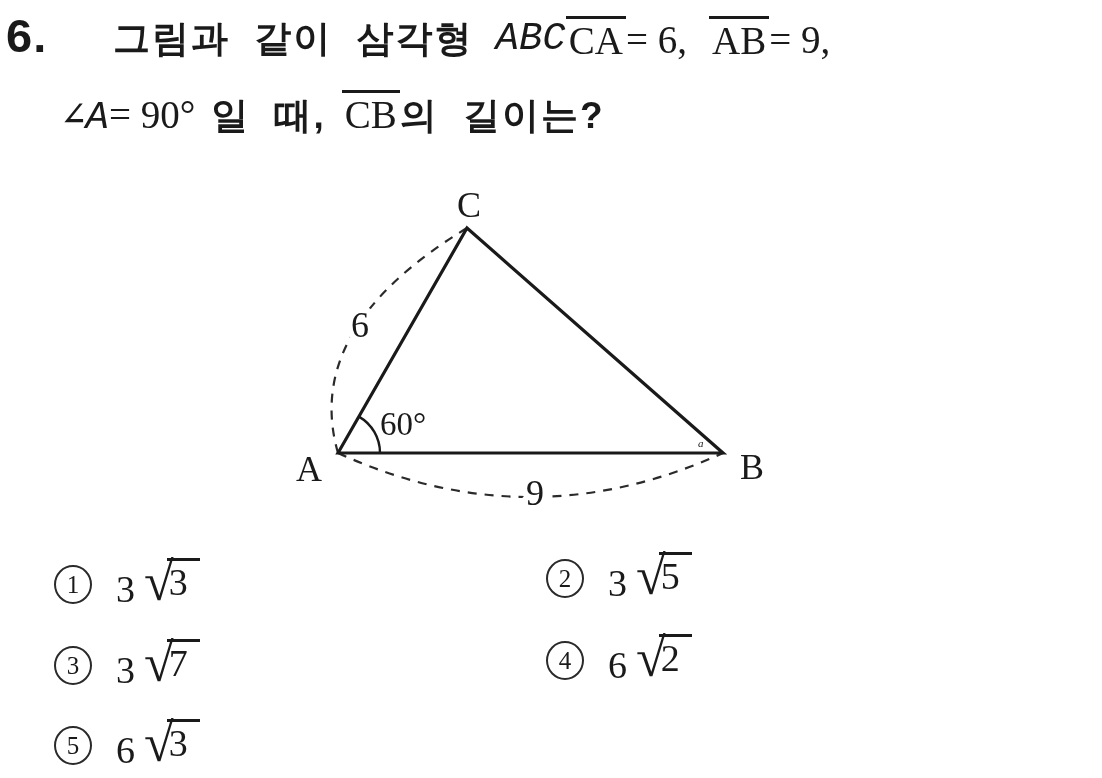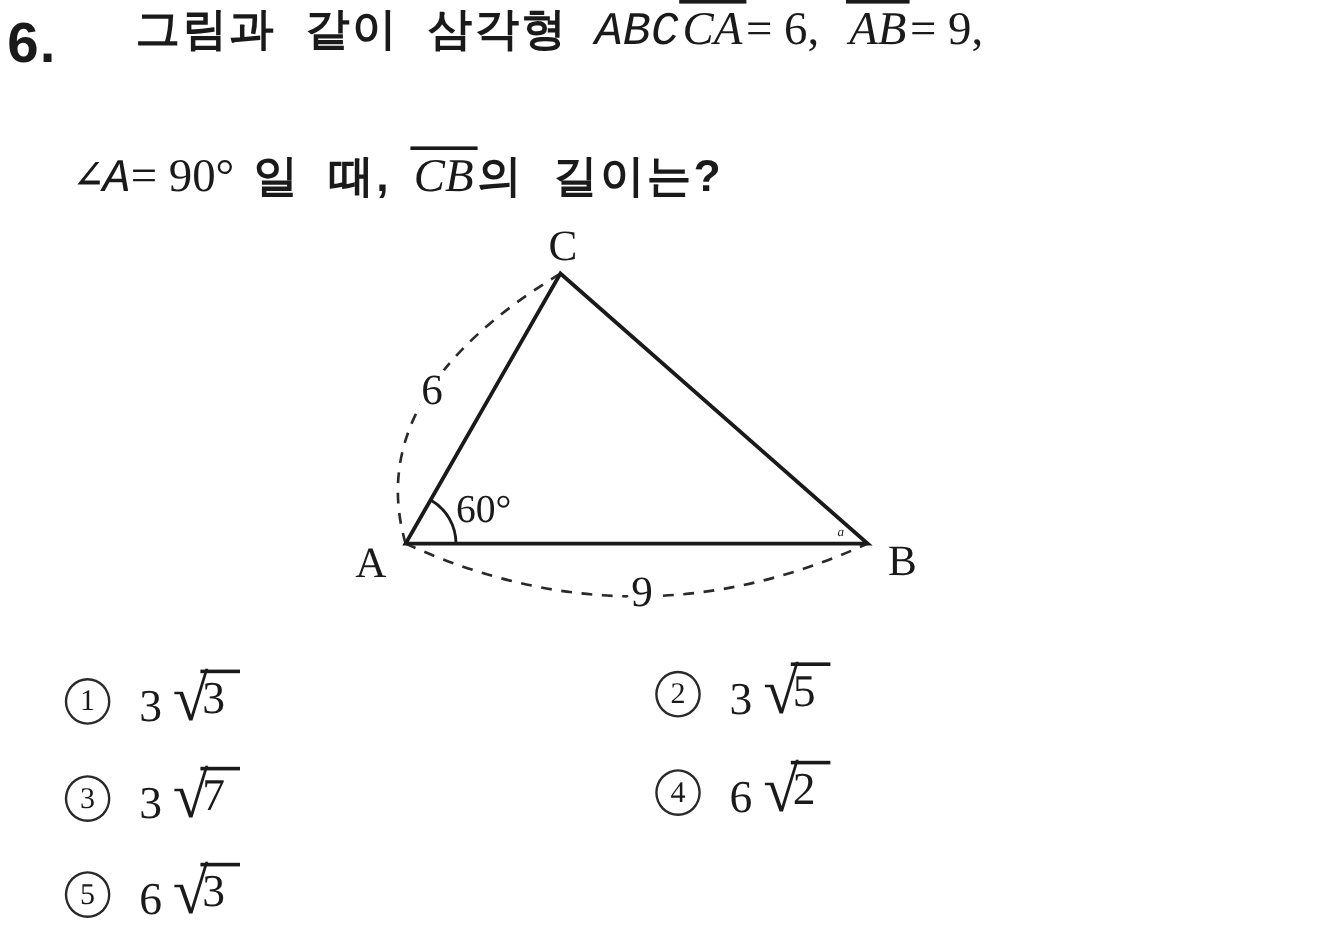--- a/index.html
+++ b/index.html
@@ -21,47 +21,46 @@
     font-weight: 700;
     font-size: 47px;
     letter-spacing: 1px;
   }
   .q-line {
     position: absolute;
     display: flex;
     align-items: baseline;
     white-space: pre;
   }
-  .q-line1 { left: 113px; top: 0; }
+  .q-line1 { left: 113px; top: 14px; align-items: center; }
   .q-line2 { left: 62px;  top: 90px; }
 
   .kor {
     font-family: "Liberation Sans", "DejaVu Sans", sans-serif;
     font-weight: 700;
     font-size: 37px;
     letter-spacing: 2px;
     word-spacing: 12px;
   }
   .math-it {
     font-style: italic;
     font-size: 39px;
     font-family: Liberation Mono, monospace;
   }
   .math-up {
     font-style: normal;
     font-size: 39px;
   }
   .ovl {
-    font-style: italic;
     font-size: 39px;
     border-top: 3px solid #1a1a1a;
     padding: 2px 3px 0 3px;
     line-height: 1.05;
   }
-  .gap-r  { margin-right: 16px; margin-top: 32px; }
+  .gap-r  { margin-right: 16px; }
   .gap-r2 { margin-right: 22px; }
   .gap-l  { margin-left: 16px; }
 
   
   .diagram {
     position: absolute;
     left: 250px; top: 165px;
     width: 560px; height: 360px;
   }
   .diagram text {

